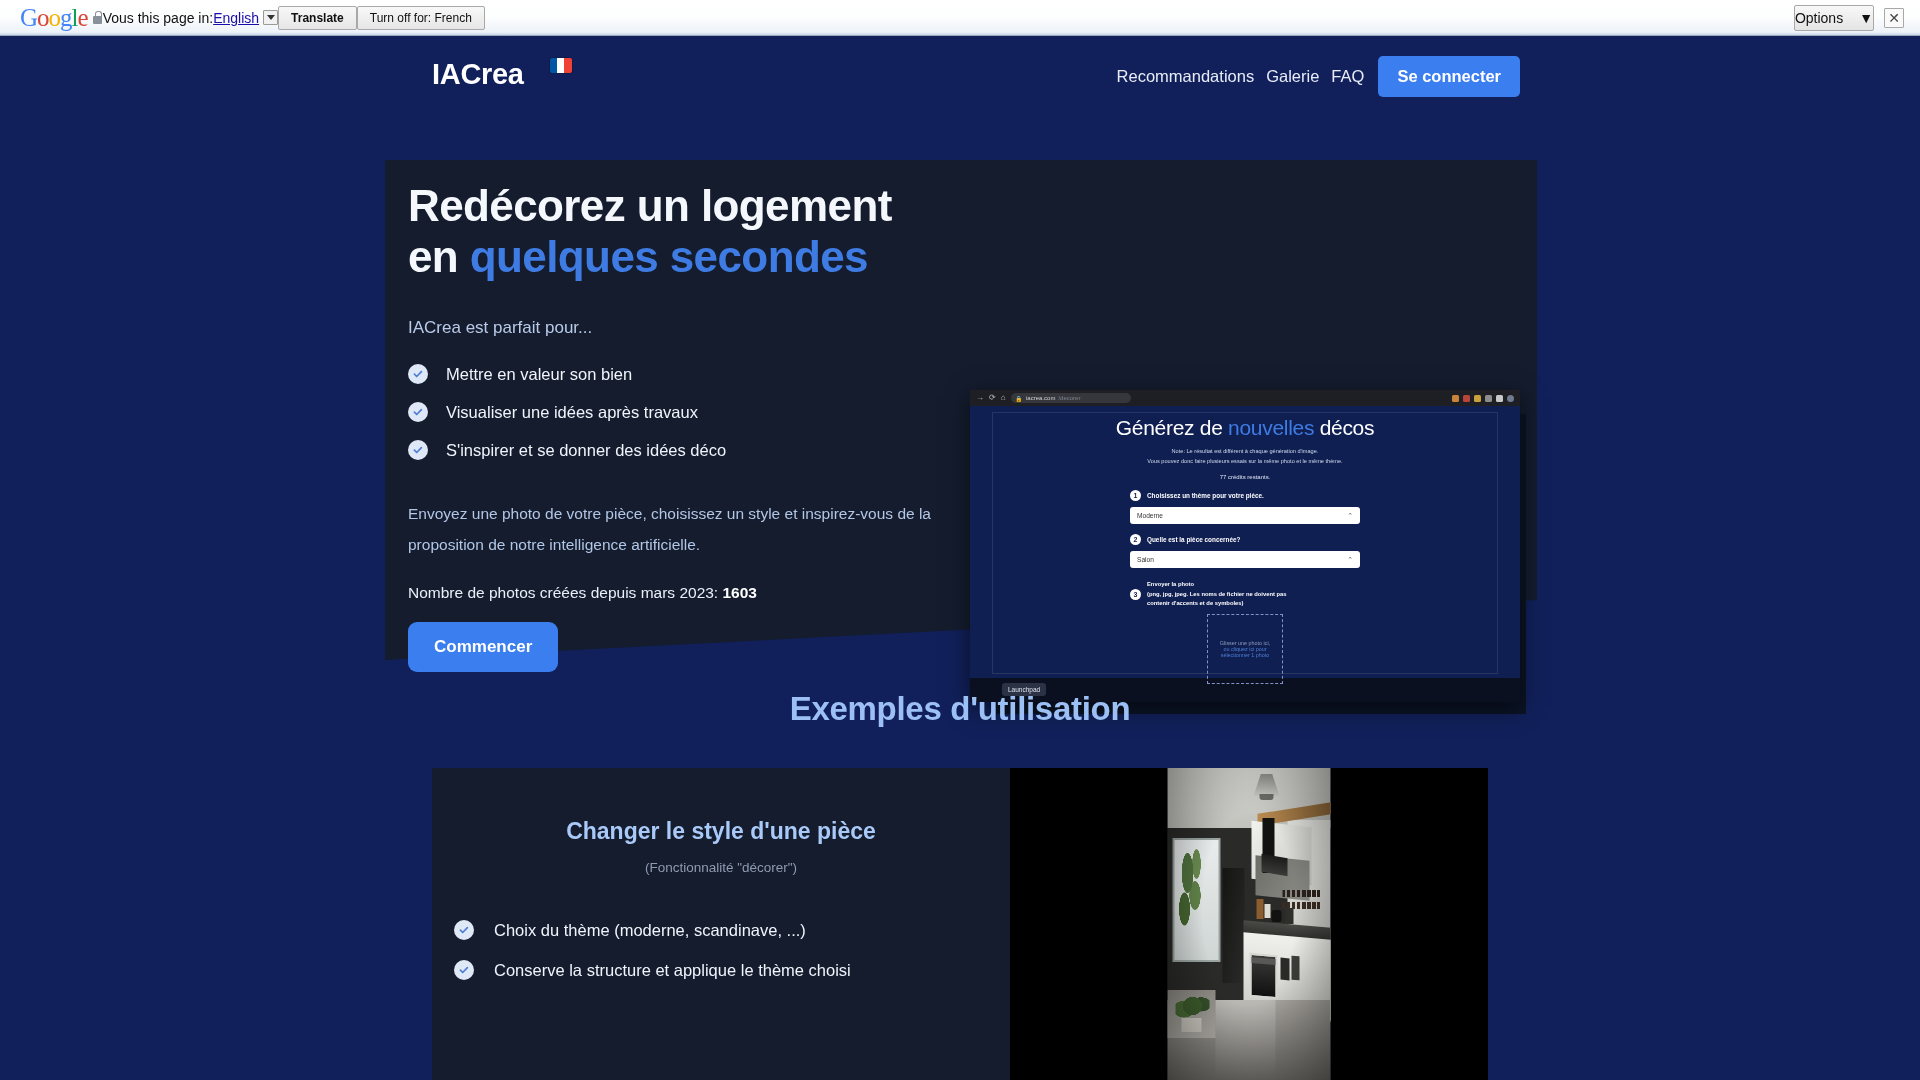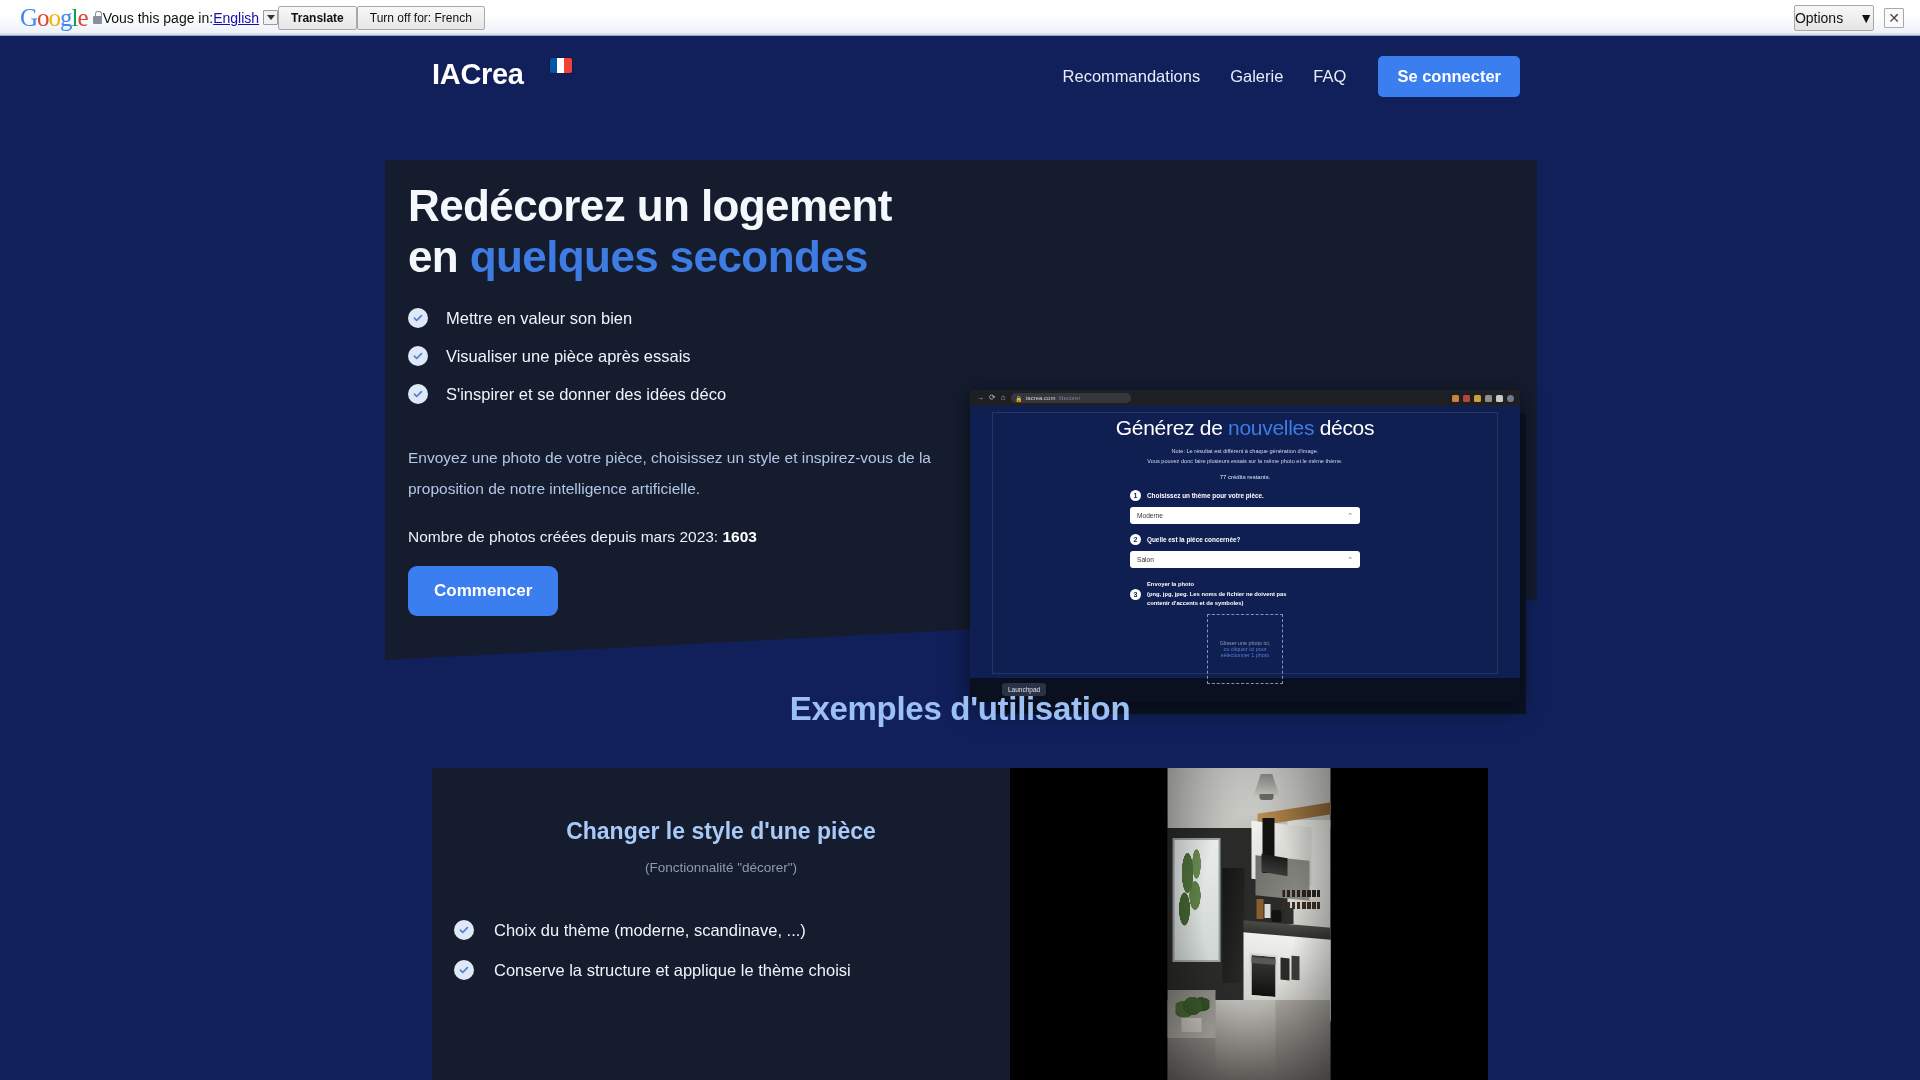--- a/index.html
+++ b/index.html
@@ -85,21 +85,21 @@
     display:flex; align-items:center;
   }
   .brand { position:absolute; left:412px; top:58px; display:flex; align-items:flex-start; gap:26px;margin-left:20px; }
   .brand-name { font-size:29px; font-weight:bold; color:#ffffff; letter-spacing:-0.3px; }
   .flag-fr { width:22px;height:15px;display:inline-flex;border-radius:2px;overflow:hidden;box-shadow:0 0 0 0.5px rgba(0,0,0,.3);}
   .flag-fr i{display:block;width:7.34px;height:15px;}
   .flag-fr i:nth-child(1){background:#0055A4}
   .flag-fr i:nth-child(2){background:#ffffff}
   .flag-fr i:nth-child(3){background:#EF4135}
 
-  .nav { position:absolute; right:400px; top:56px; display:flex; align-items:center; gap:30px; }
+  .nav { position:absolute; right:400px; top:56px; display:flex; align-items:center; gap:12px; }
   .nav a {
     font-size:16.5px; color:#e7ecf7; text-decoration:none; white-space:nowrap;
   }
   .nav .cta-login {
     background:#3b7ef0; color:#fff; font-weight:bold;
     padding:11px 19px; border-radius:5px; font-size:16.5px;
     margin-left:2px;
   }
 
   
@@ -338,37 +338,38 @@
 
 <div class="hero-wrap">
   <div class="hero-card"></div>
 
   <div class="hero-left">
     <h1 class="hero-h1">
       <span>Redécorez un logement</span><br>
       <span>en </span><span class="accent">quelques secondes</span>
     </h1>
 
+    <div class="hero-sub">IACrea est parfait pour...</div>
 
     <div class="hero-list">
       <div class="li-row">
         <span class="check-badge">
           <svg width="12" height="12" viewBox="0 0 12 12">
               <path d="M2.4 6.2 L4.7 8.5 L9.4 3.6" stroke="#4f7fd6" stroke-width="1.7" fill="none" stroke-linecap="round" stroke-linejoin="round"></path>
             </svg>
         </span>
         <span class="li-text">Mettre en valeur son bien</span>
       </div>
       <div class="li-row">
         <span class="check-badge">
           <svg width="12" height="12" viewBox="0 0 12 12">
               <path d="M2.4 6.2 L4.7 8.5 L9.4 3.6" stroke="#4f7fd6" stroke-width="1.7" fill="none" stroke-linecap="round" stroke-linejoin="round"></path>
             </svg>
         </span>
-        <span class="li-text">Visualiser une pièce après essais</span>
+        <span class="li-text">Visualiser une idées après travaux</span>
       </div>
       <div class="li-row">
         <span class="check-badge">
           <svg width="12" height="12" viewBox="0 0 12 12">
               <path d="M2.4 6.2 L4.7 8.5 L9.4 3.6" stroke="#4f7fd6" stroke-width="1.7" fill="none" stroke-linecap="round" stroke-linejoin="round"></path>
             </svg>
         </span>
         <span class="li-text">S'inspirer et se donner des idées déco</span>
       </div>
     </div>

